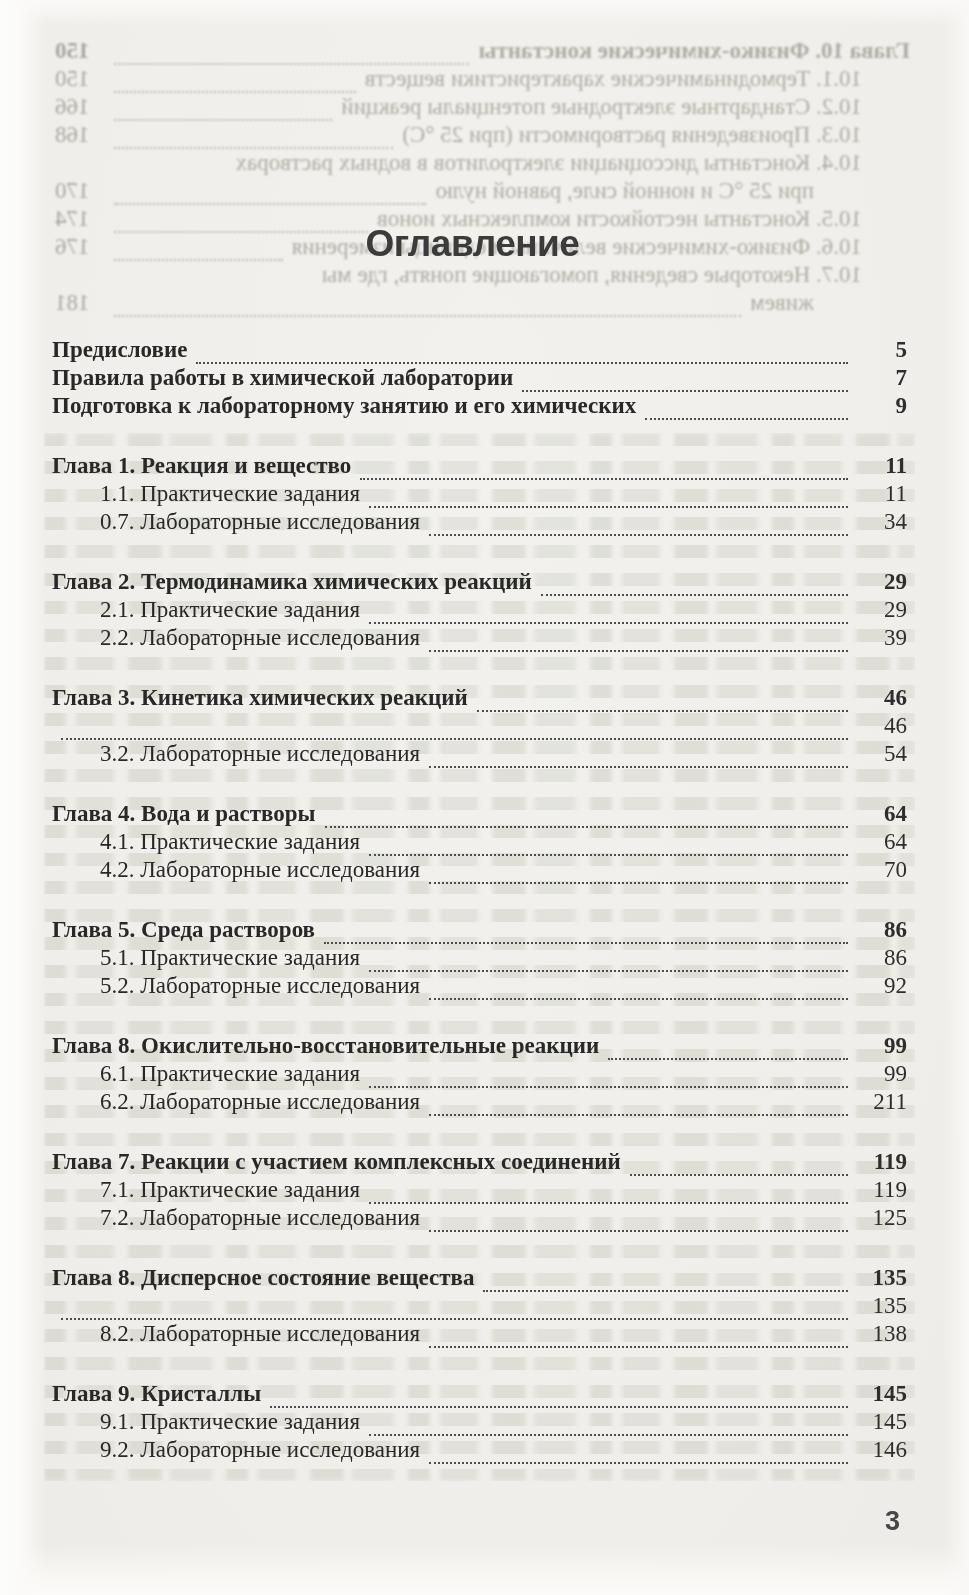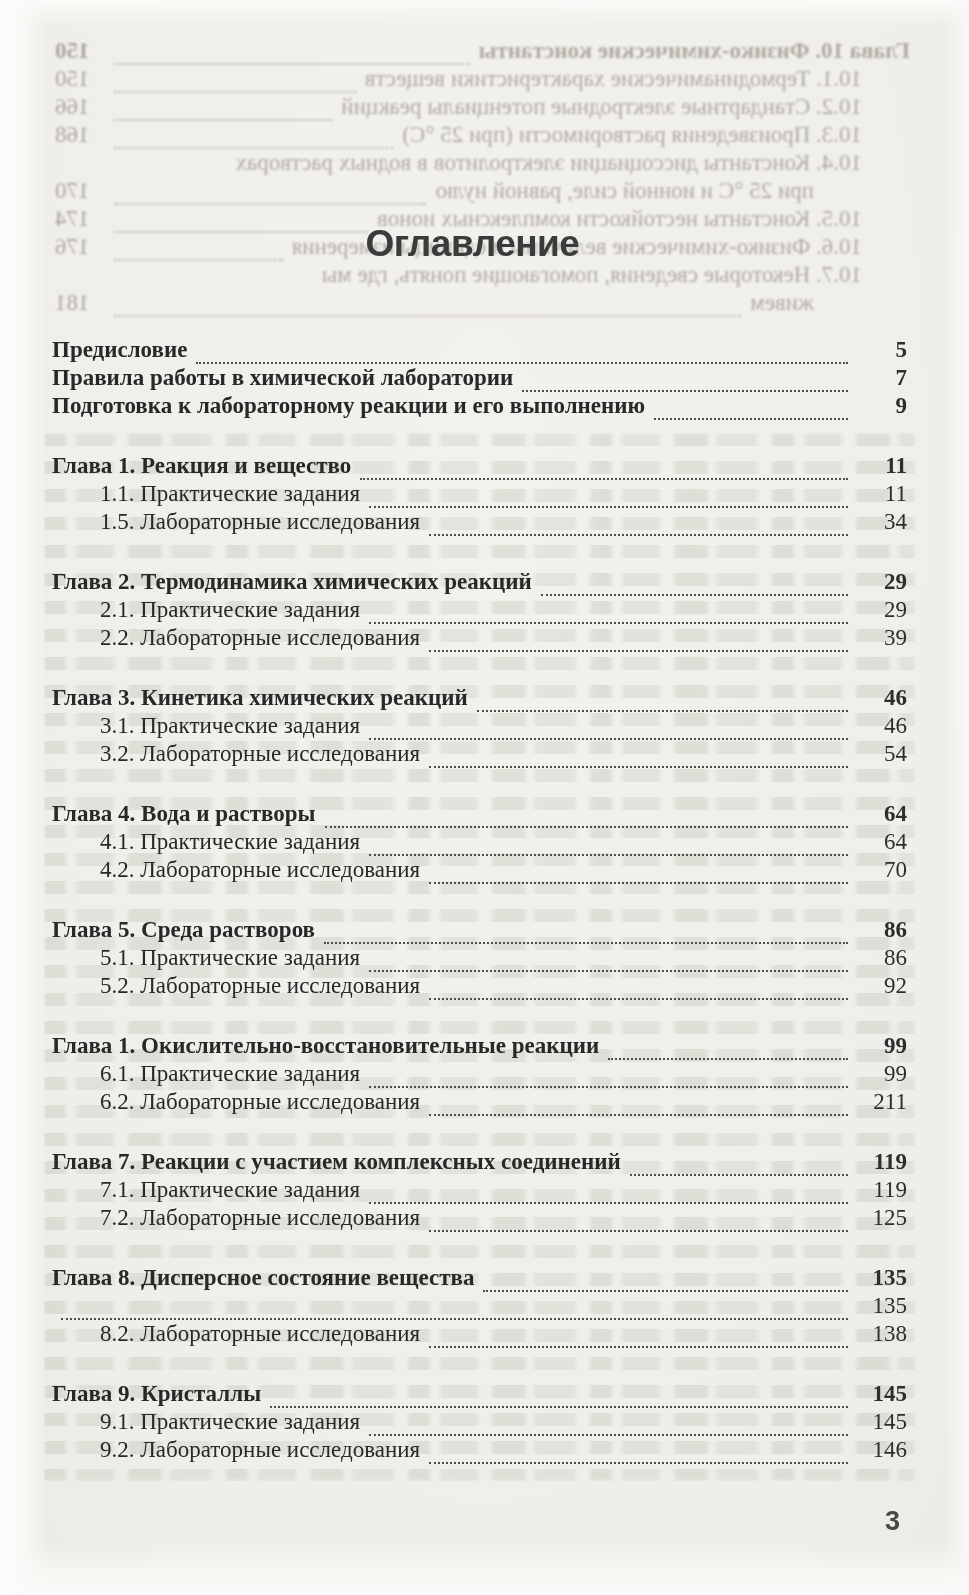--- a/index.html
+++ b/index.html
@@ -153,38 +153,38 @@
           <span class="lbl">Предисловие</span>
           <span class="dots"></span>
           <span class="num">5</span>
         </div>
         <div class="row bold">
           <span class="lbl">Правила работы в химической лаборатории</span>
           <span class="dots"></span>
           <span class="num">7</span>
         </div>
         <div class="row bold">
-          <span class="lbl">Подготовка к лабораторному реакции и его выполнению</span>
+          <span class="lbl">Подготовка к лабораторному занятию и его химических</span>
           <span class="dots"></span>
           <span class="num">9</span>
         </div>
       </div>
       <div class="group">
         <div class="row bold">
           <span class="lbl">Глава 1. Реакция и вещество</span>
           <span class="dots"></span>
           <span class="num">11</span>
         </div>
         <div class="row ind1">
           <span class="lbl">1.1. Практические задания</span>
           <span class="dots"></span>
           <span class="num">11</span>
         </div>
         <div class="row ind1">
-          <span class="lbl">1.5. Лабораторные исследования</span>
+          <span class="lbl">0.7. Лабораторные исследования</span>
           <span class="dots"></span>
           <span class="num">34</span>
         </div>
       </div>
       <div class="group">
         <div class="row bold">
           <span class="lbl">Глава 2. Термодинамика химических реакций</span>
           <span class="dots"></span>
           <span class="num">29</span>
         </div>
@@ -199,21 +199,20 @@
           <span class="num">39</span>
         </div>
       </div>
       <div class="group">
         <div class="row bold">
           <span class="lbl">Глава 3. Кинетика химических реакций</span>
           <span class="dots"></span>
           <span class="num">46</span>
         </div>
         <div class="row ind1">
-          <span class="lbl">3.1. Практические задания</span>
           <span class="dots"></span>
           <span class="num">46</span>
         </div>
         <div class="row ind1">
           <span class="lbl">3.2. Лабораторные исследования</span>
           <span class="dots"></span>
           <span class="num">54</span>
         </div>
       </div>
       <div class="group">
@@ -245,21 +244,21 @@
           <span class="num">86</span>
         </div>
         <div class="row ind1">
           <span class="lbl">5.2. Лабораторные исследования</span>
           <span class="dots"></span>
           <span class="num">92</span>
         </div>
       </div>
       <div class="group">
         <div class="row bold">
-          <span class="lbl">Глава 1. Окислительно-восстановительные реакции</span>
+          <span class="lbl">Глава 8. Окислительно-восстановительные реакции</span>
           <span class="dots"></span>
           <span class="num">99</span>
         </div>
         <div class="row ind1">
           <span class="lbl">6.1. Практические задания</span>
           <span class="dots"></span>
           <span class="num">99</span>
         </div>
         <div class="row ind1">
           <span class="lbl">6.2. Лабораторные исследования</span>

